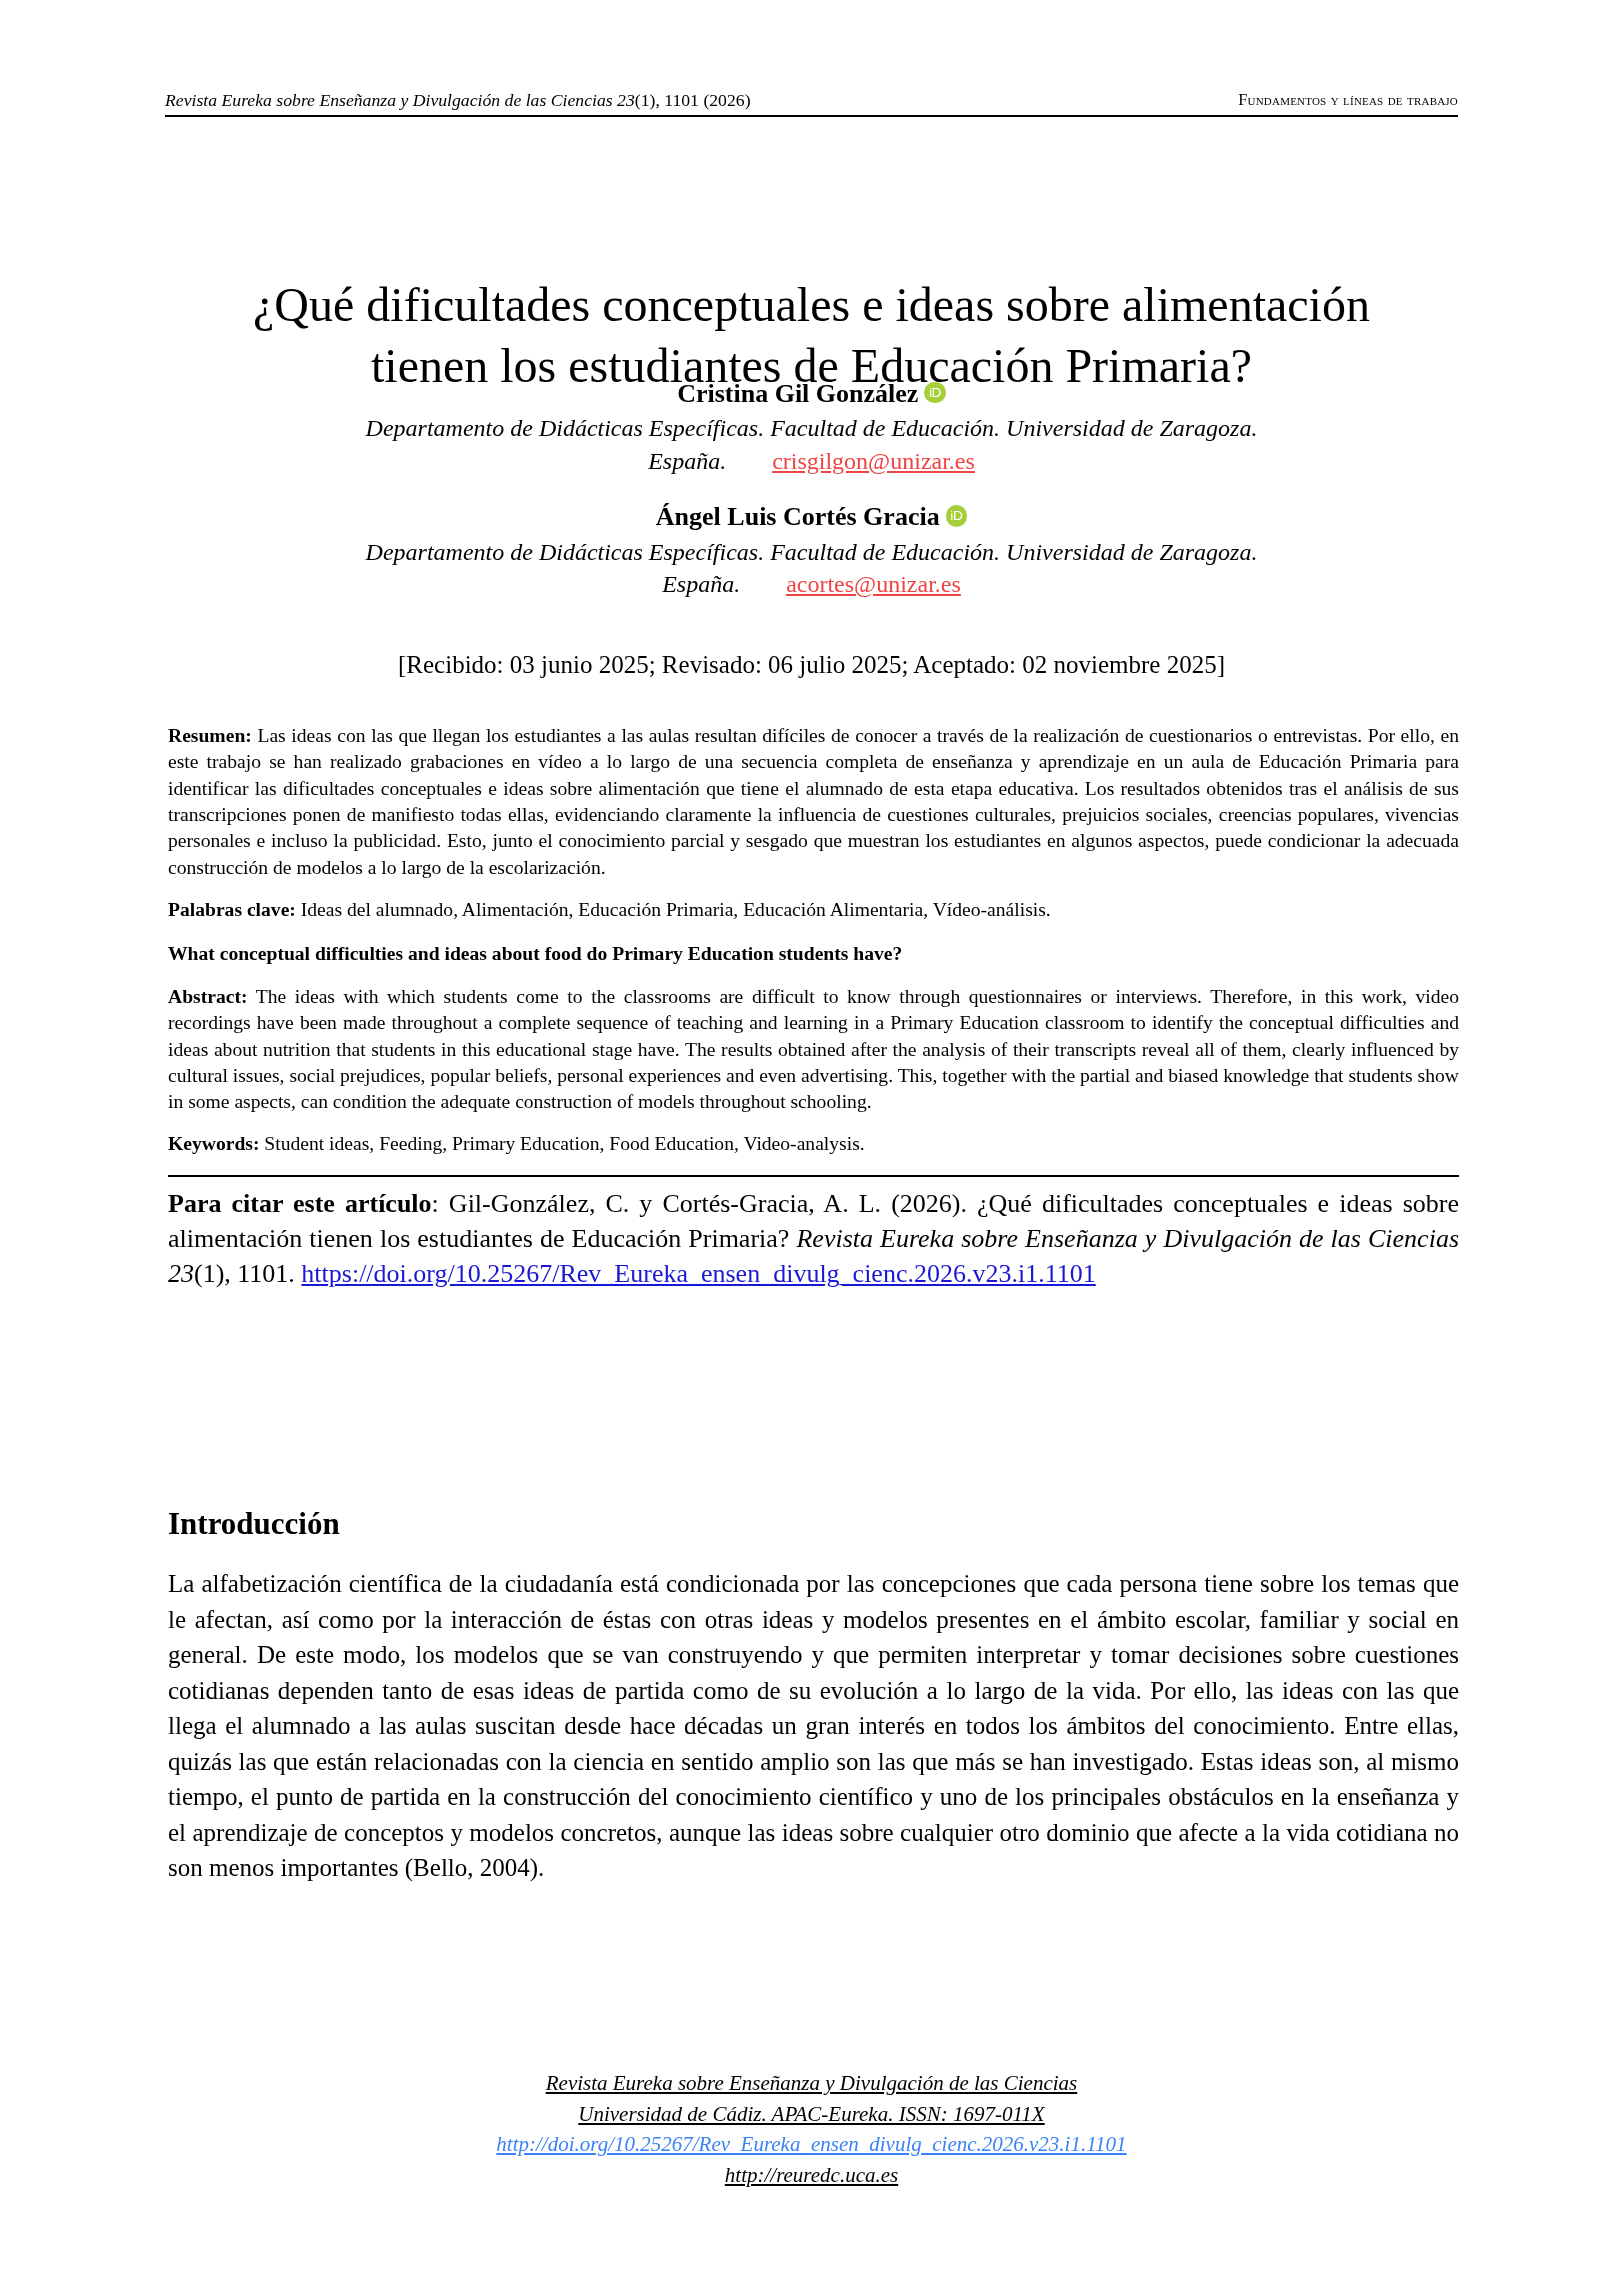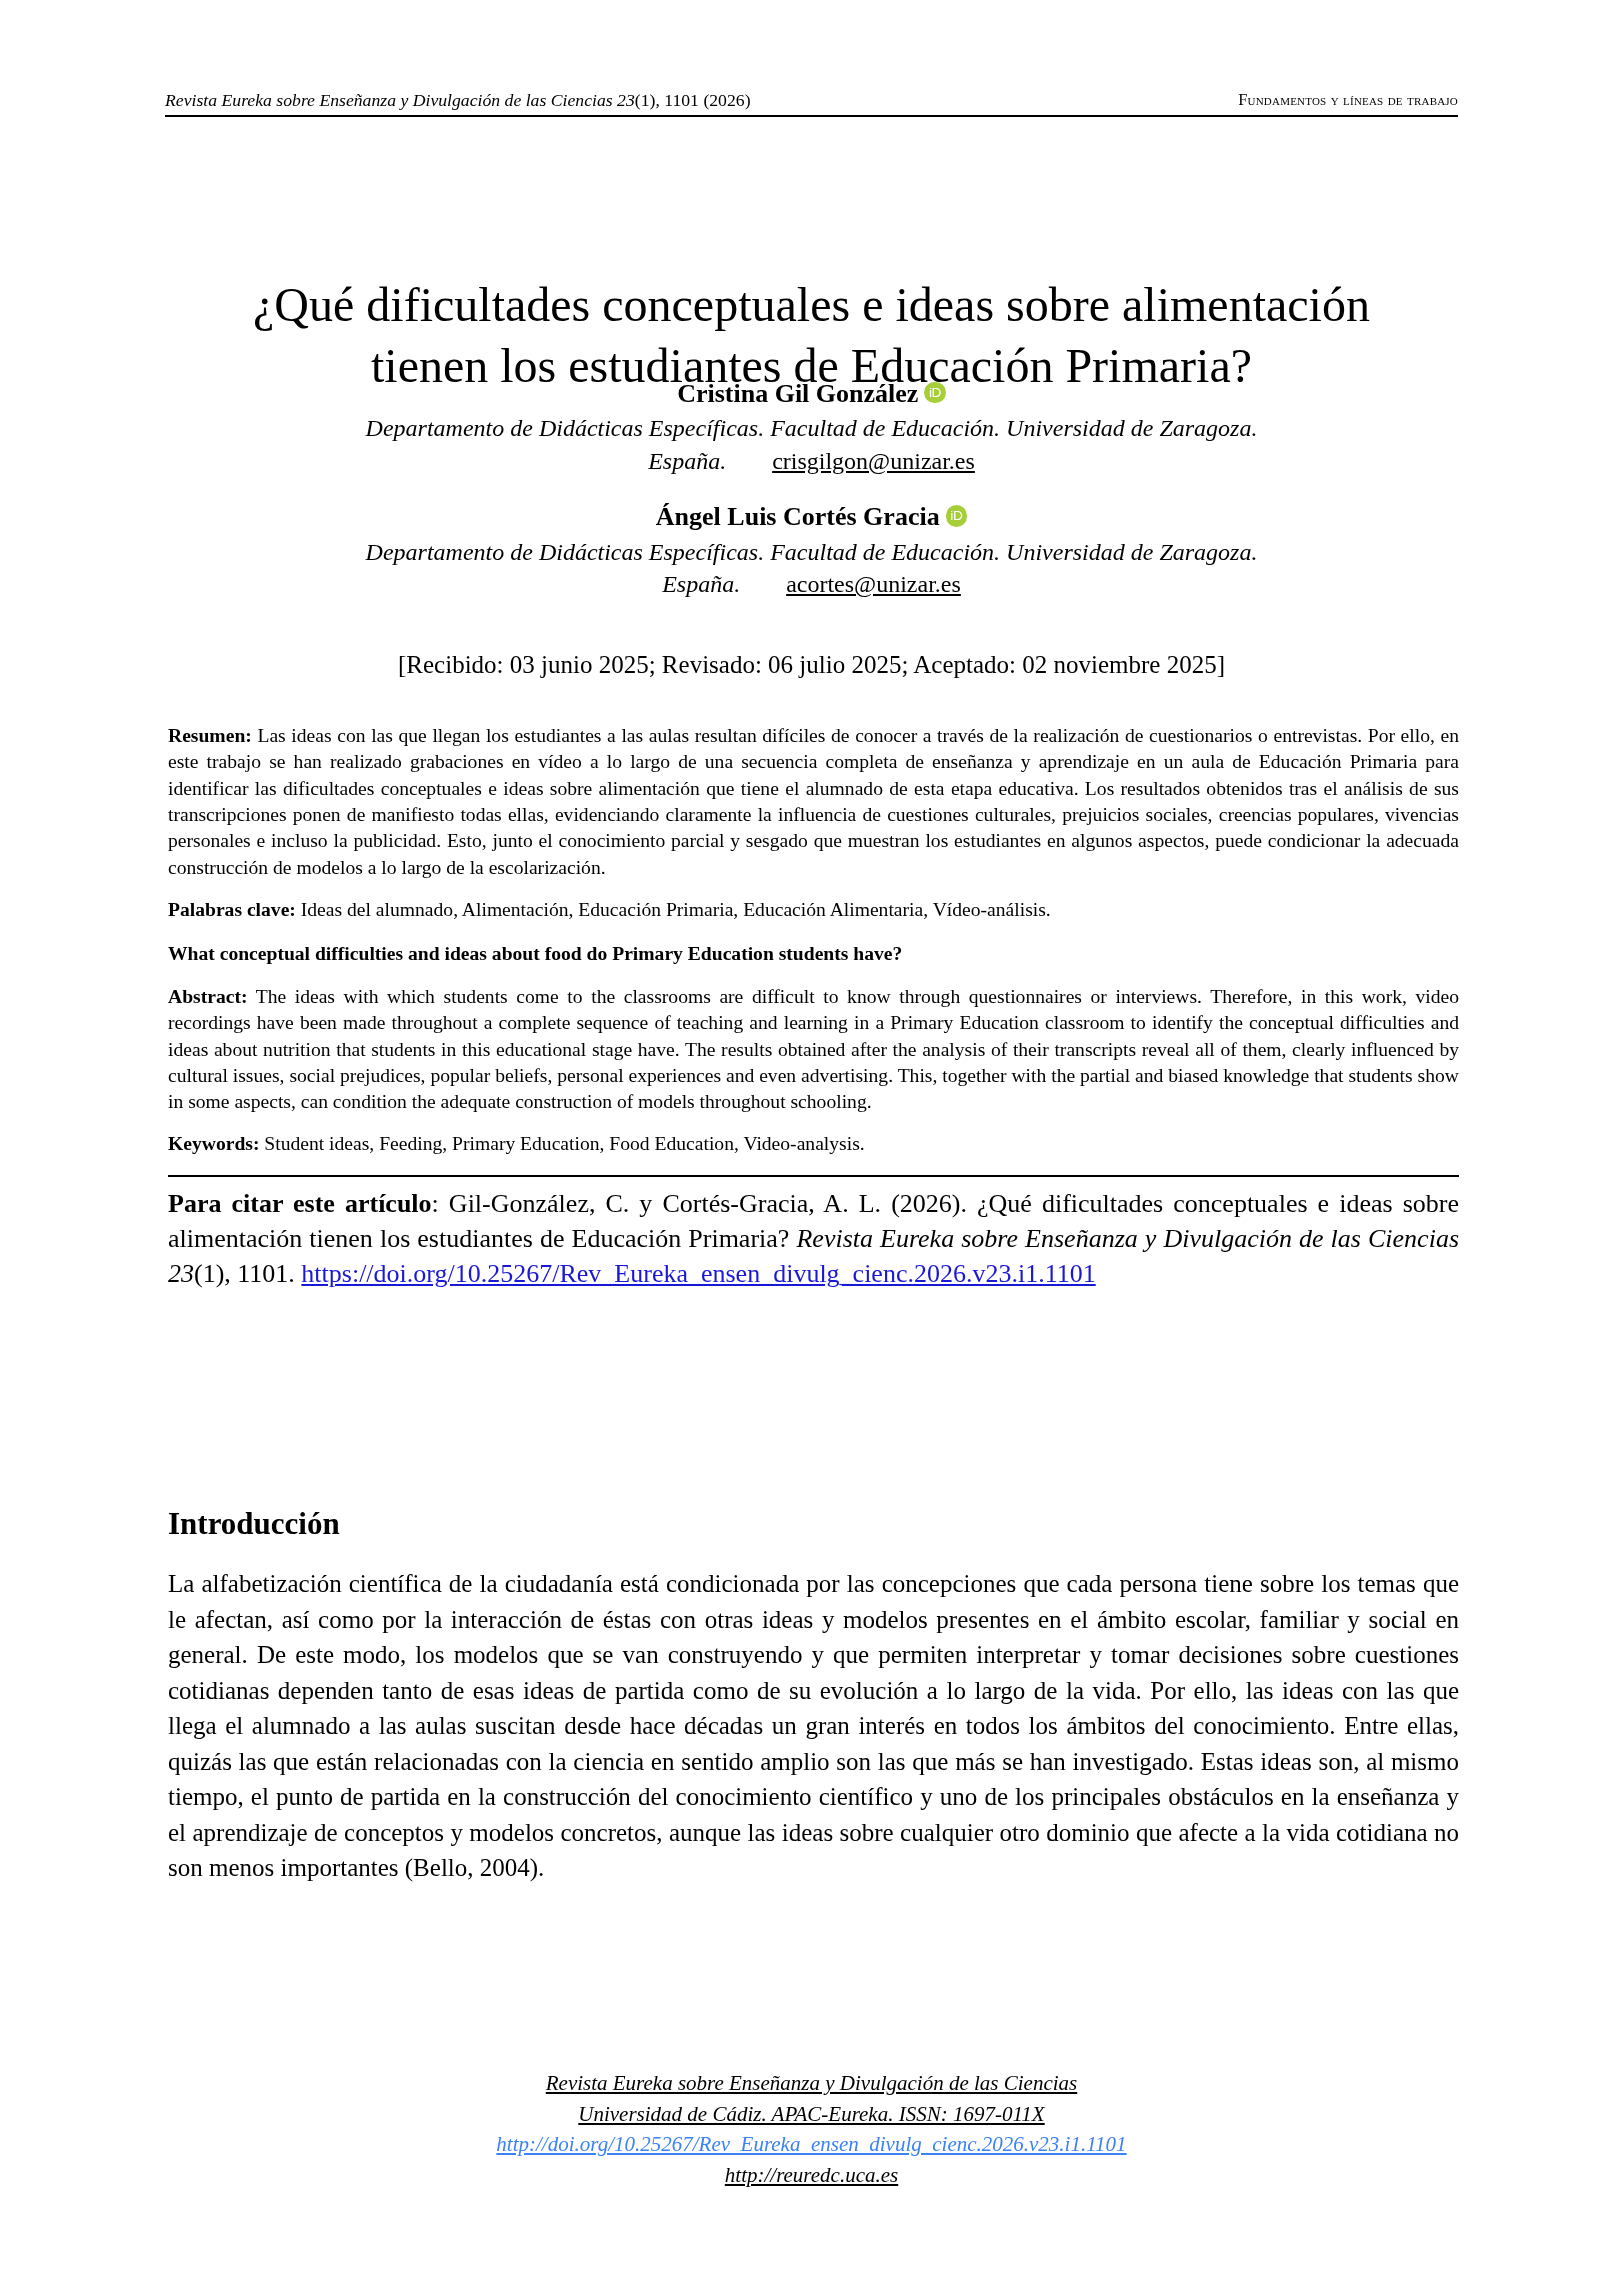--- a/index.html
+++ b/index.html
@@ -91,21 +91,21 @@
   }
   .affiliation {
     font-style: italic;
     font-size: 24px;
     line-height: 1.35;
     display: block;
     margin-top: 1.3px;
   }
   .affil-line2 { display: block; font-style: italic; font-size: 24px; line-height: 1.35; }
   .email {
-    color: #000000;
+    color: #ef4444;
     font-style: normal;
     margin-left: 40px;
   }
   .author-gap { height: 17px; }
 
   
   .dates {
     position: absolute;
     left: 196px;
     top: 649px;

